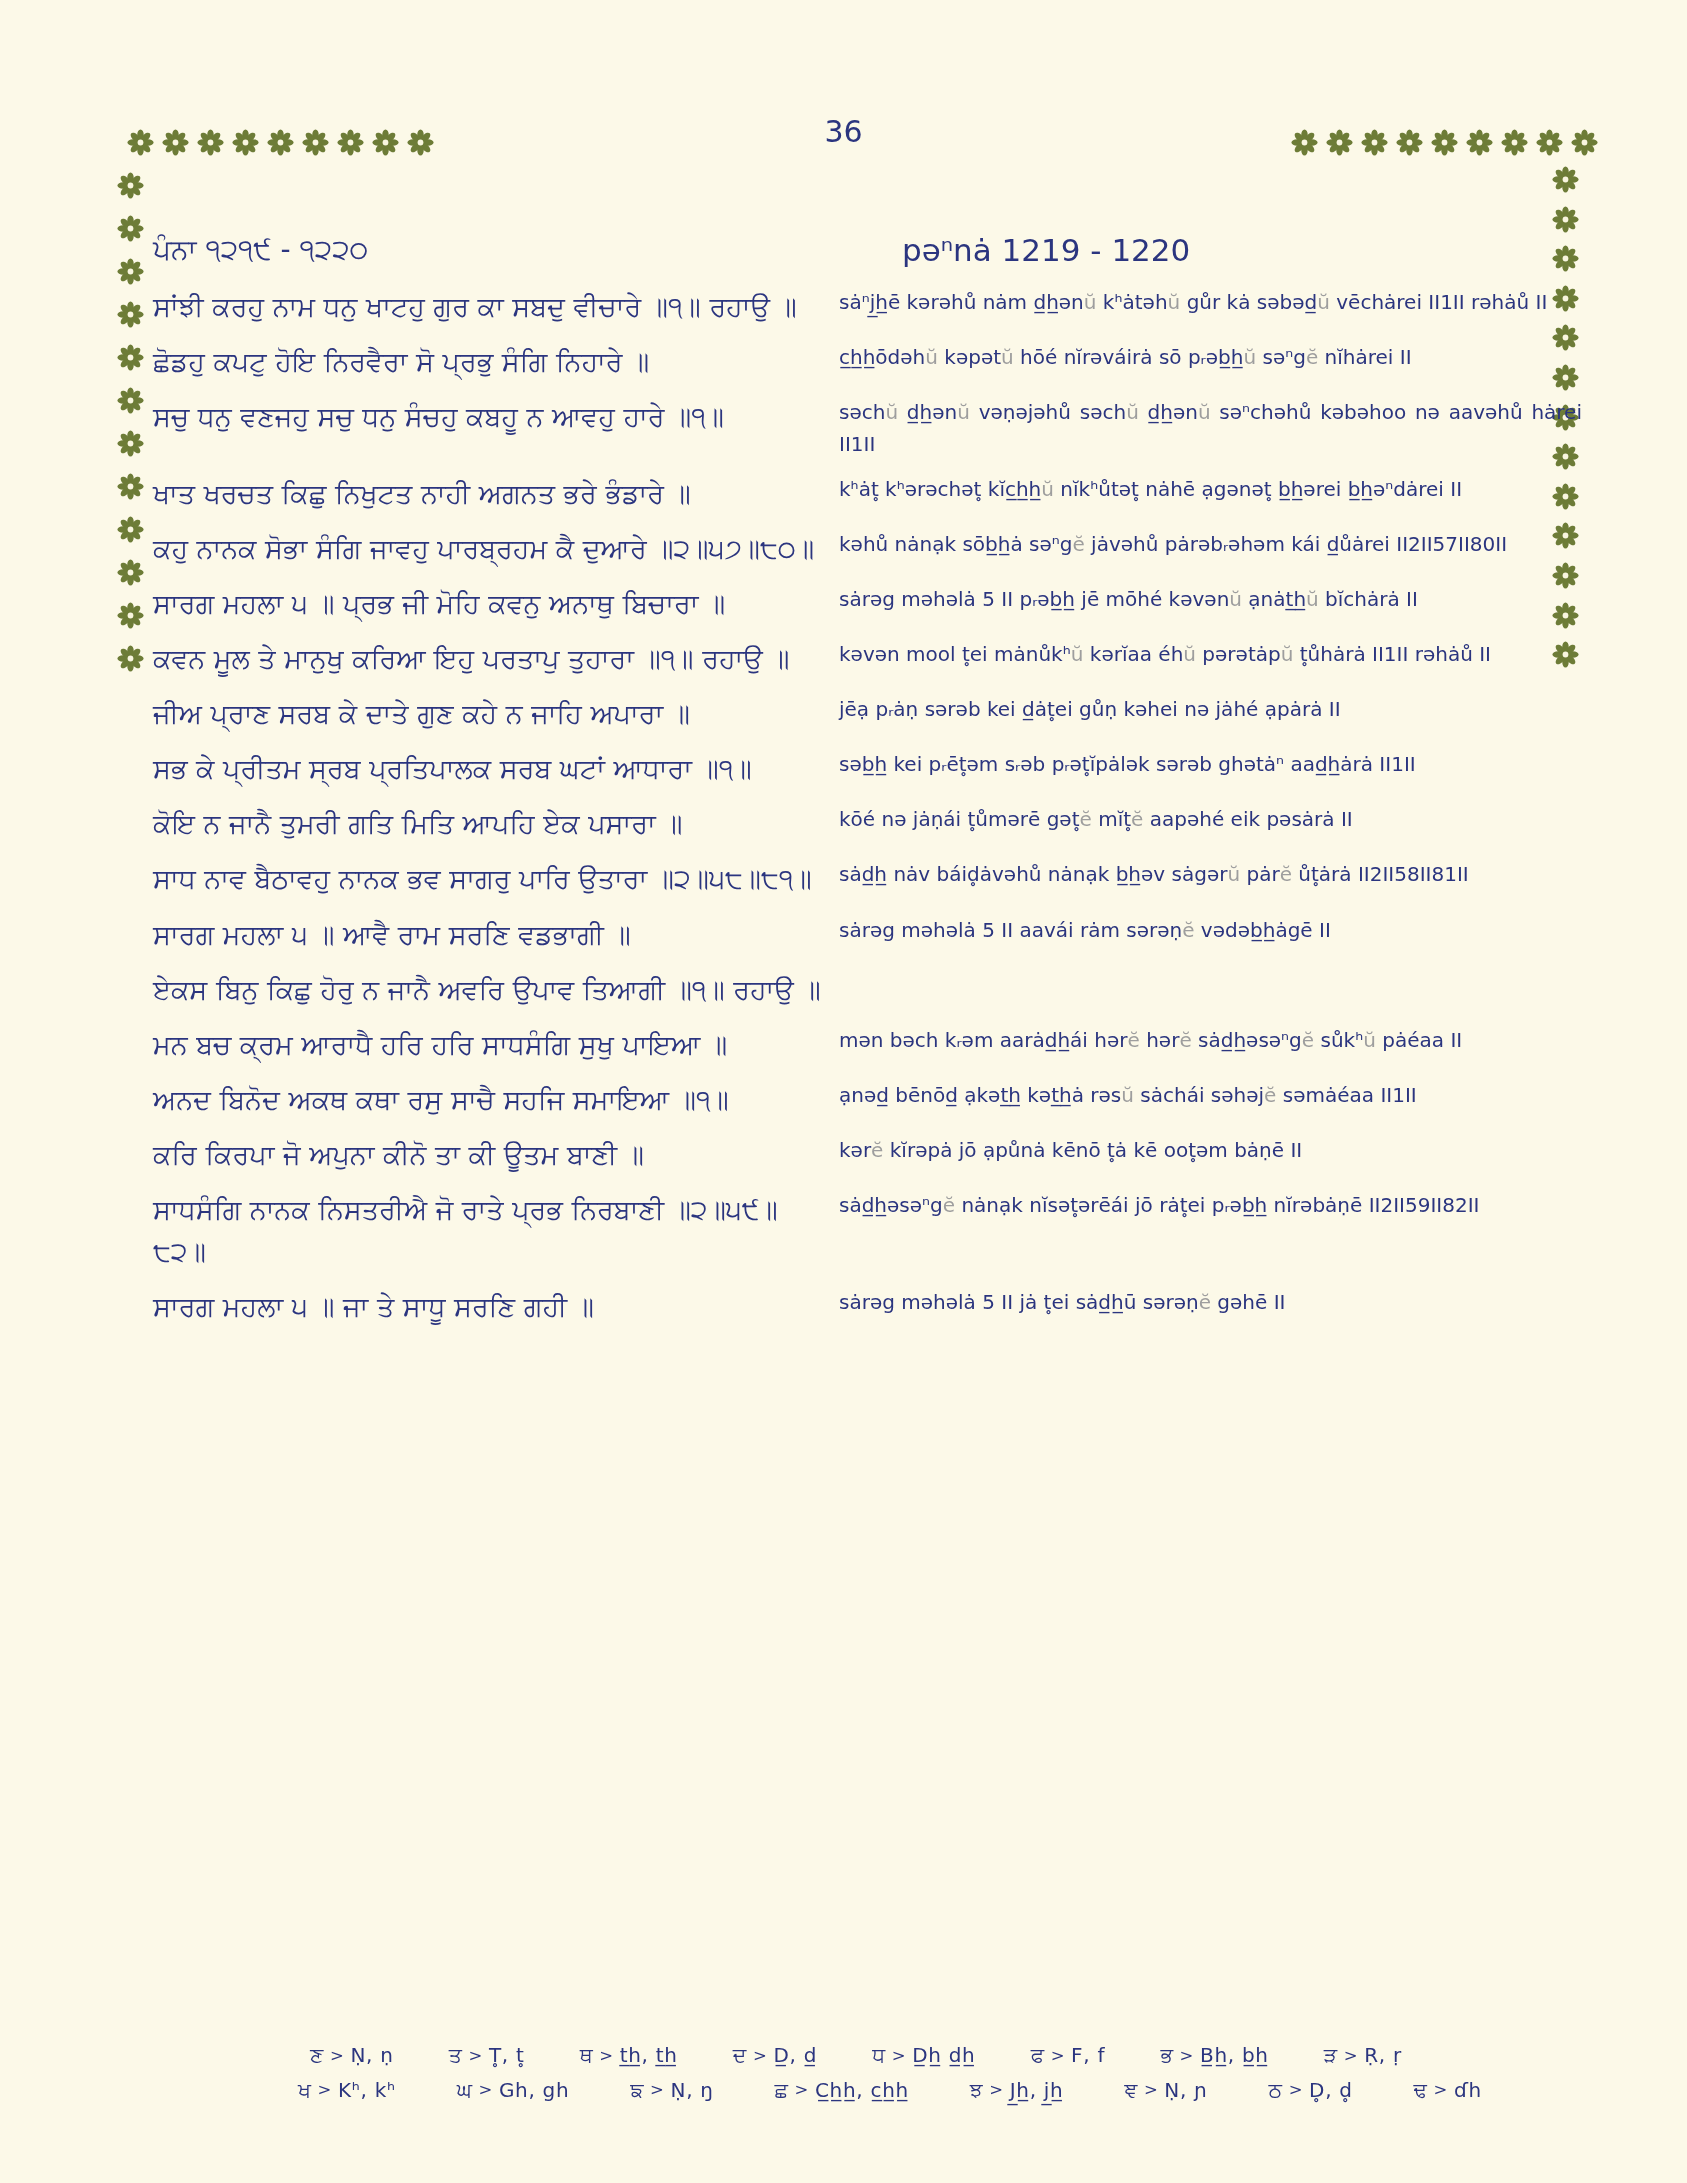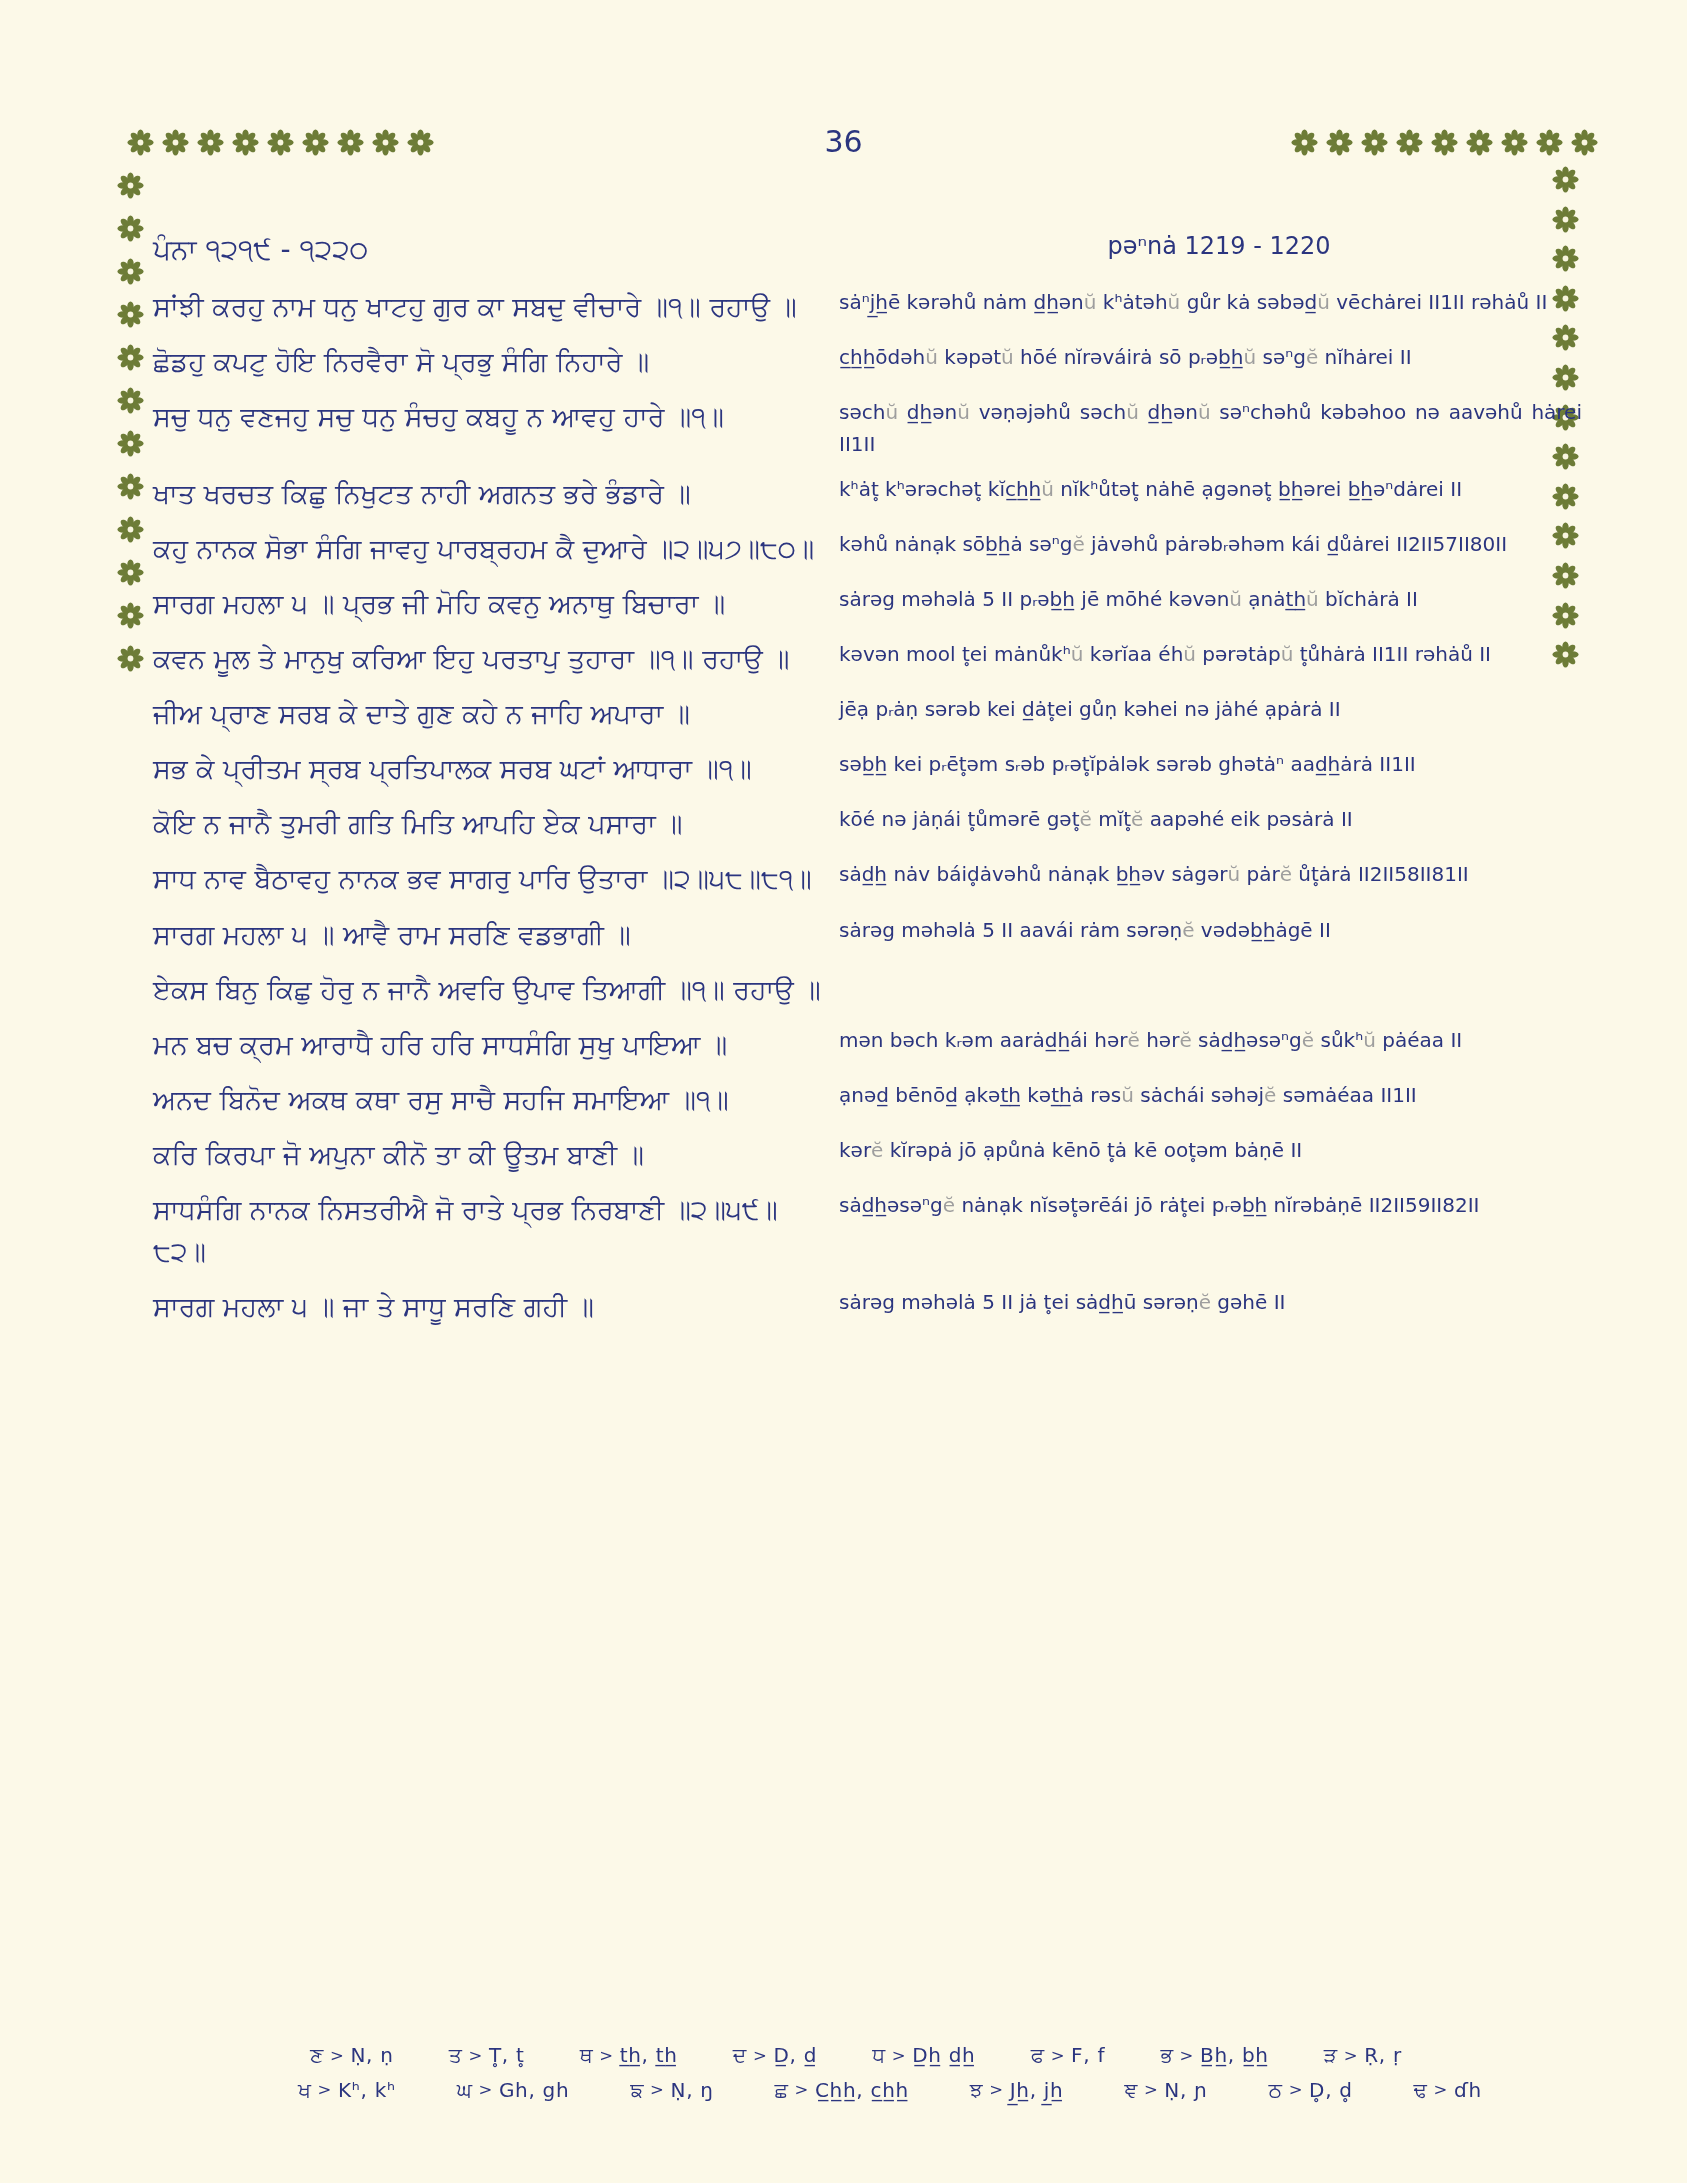--- a/index.html
+++ b/index.html
@@ -12,40 +12,40 @@
   html,body{margin:0;padding:0;background:var(--background);}
   .page{
     position:relative;
     width:1687px;height:2183px;
     background:var(--background);
     font-family:"DejaVu Sans", sans-serif;
     color:var(--ink);
     overflow:hidden;
   }
   .page-number{
-    position:absolute;top:124px;left:0;width:100%;
+    position:absolute;top:114px;left:0;width:100%;
     text-align:center;font-size:30px;
   }
   
   .flower-row{position:absolute;display:flex;gap:6px;}
   .flower-row.tl{top:128px;left:126px;}
   .flower-row.tr{top:128px;left:1290px;}
   .flower-col{position:absolute;display:flex;flex-direction:column;}
   .flower-col.l{top:171px;left:116px;gap:14px;}
   .flower-col.r{top:165px;left:1551px;gap:10.6px;}
   .flower{width:29px;height:29px;line-height:0;}
   .flower svg{display:block;}
   
   .gur-header{
     position:absolute;top:233px;left:153px;width:672px;
     text-align:left;font-size:28px;
   }
   .rom-header{
-    position:absolute;top:232px;left:855px;width:728px;
-    text-align:center;font-size:24px;
+    position:absolute;top:232px;left:902px;width:728px;
+    font-size:31px;
   }
   
   .verses{position:absolute;top:286px;left:153px;width:1429px;}
   .vrow{display:flex;gap:14px;margin-bottom:13.2px;}
   .gur{
     width:672px;flex:0 0 672px;
     font-size:27px;line-height:1.55;
     color:var(--ink);
   }
   .rom{

